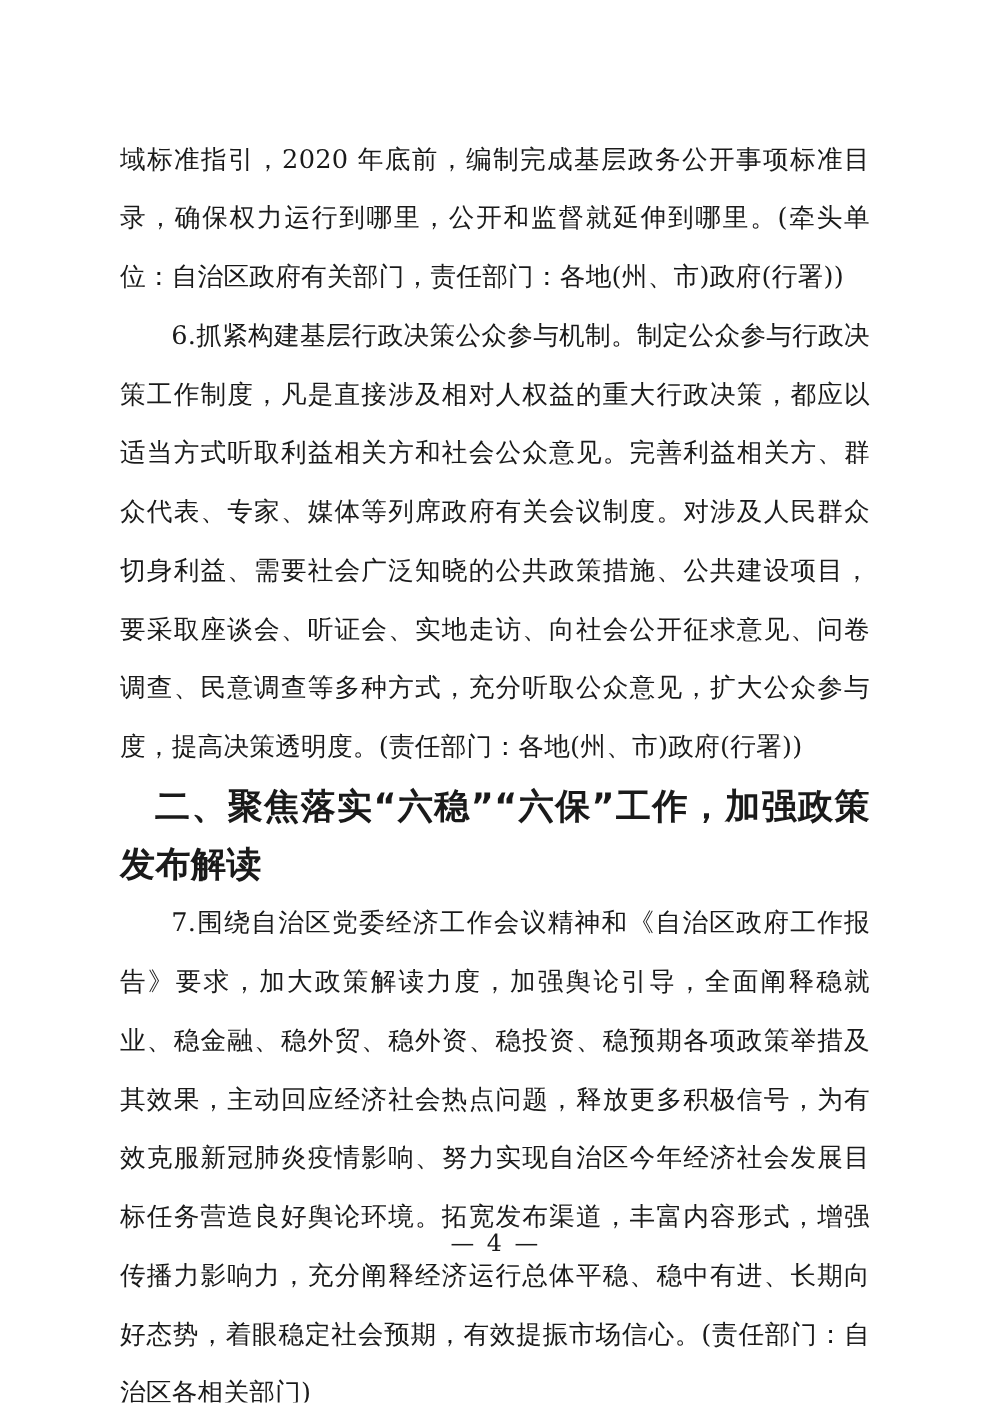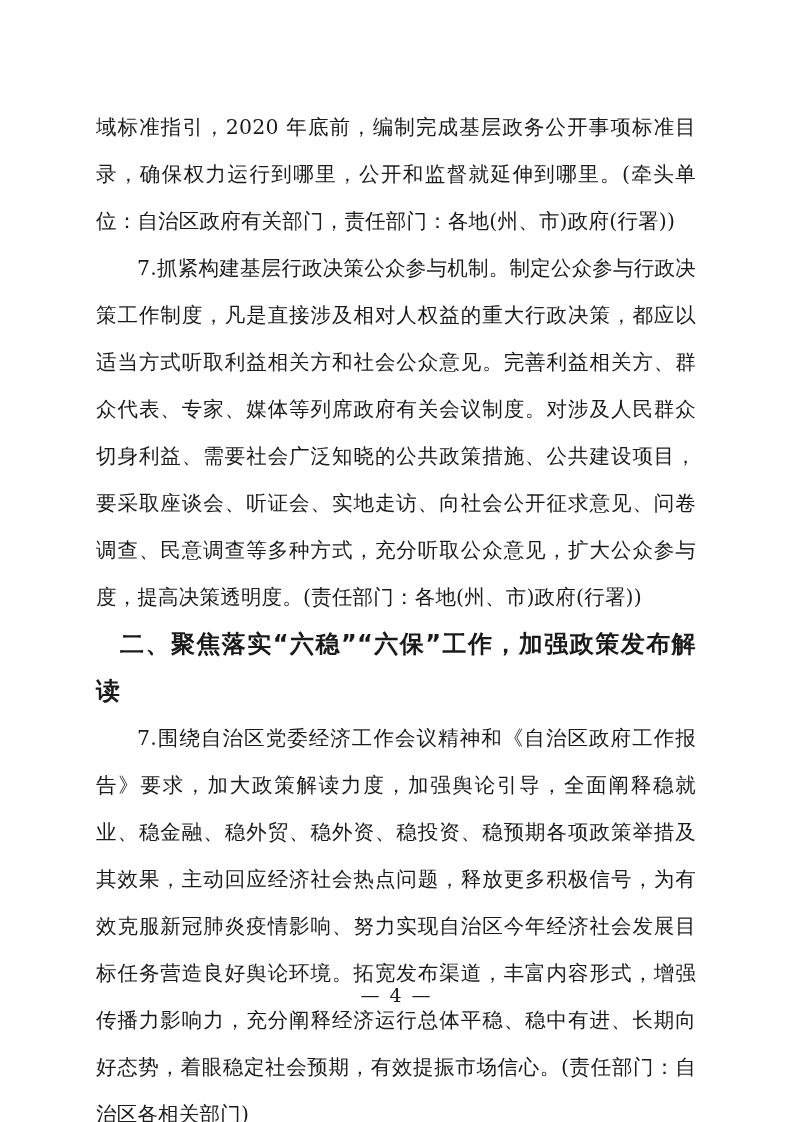--- a/index.html
+++ b/index.html
@@ -39,39 +39,39 @@
     font-family: "DejaVu Serif", "Liberation Serif", serif;
   }
   p.indent {
     text-indent: 2em;
   }
   p.heading {
     font-weight: bold;
     text-indent: 1em;
     letter-spacing: 0.4px;
     font-family: "DejaVu Sans", "Liberation Sans", sans-serif;
-    font-size: 24px;
+    font-size: 28px;
   }
   .footer {
     position: absolute;
     left: 0;
     top: 984px;
     width: 793px;
     text-align: center;
     font-size: 19px;
     font-family: "DejaVu Serif", "Liberation Serif", serif;
     color: #1a1a1a;
     letter-spacing: 2px;
   }
 </style>
 </head>
 <body>
 
 <div class="page">
   <div class="content">
     <p class="plain">域标准指引，2020 年底前，编制完成基层政务公开事项标准目录，确保权力运行到哪里，公开和监督就延伸到哪里。(牵头单位：自治区政府有关部门，责任部门：各地(州、市)政府(行署))</p>
-    <p class="indent">7.抓紧构建基层行政决策公众参与机制。制定公众参与行政决策工作制度，凡是直接涉及相对人权益的重大行政决策，都应以适当方式听取利益相关方和社会公众意见。完善利益相关方、群众代表、专家、媒体等列席政府有关会议制度。对涉及人民群众切身利益、需要社会广泛知晓的公共政策措施、公共建设项目，要采取座谈会、听证会、实地走访、向社会公开征求意见、问卷调查、民意调查等多种方式，充分听取公众意见，扩大公众参与度，提高决策透明度。(责任部门：各地(州、市)政府(行署))</p>
+    <p class="indent">6.抓紧构建基层行政决策公众参与机制。制定公众参与行政决策工作制度，凡是直接涉及相对人权益的重大行政决策，都应以适当方式听取利益相关方和社会公众意见。完善利益相关方、群众代表、专家、媒体等列席政府有关会议制度。对涉及人民群众切身利益、需要社会广泛知晓的公共政策措施、公共建设项目，要采取座谈会、听证会、实地走访、向社会公开征求意见、问卷调查、民意调查等多种方式，充分听取公众意见，扩大公众参与度，提高决策透明度。(责任部门：各地(州、市)政府(行署))</p>
     <p class="heading">二、聚焦落实“六稳”“六保”工作，加强政策发布解读</p>
     <p class="indent">7.围绕自治区党委经济工作会议精神和《自治区政府工作报告》要求，加大政策解读力度，加强舆论引导，全面阐释稳就业、稳金融、稳外贸、稳外资、稳投资、稳预期各项政策举措及其效果，主动回应经济社会热点问题，释放更多积极信号，为有效克服新冠肺炎疫情影响、努力实现自治区今年经济社会发展目标任务营造良好舆论环境。拓宽发布渠道，丰富内容形式，增强传播力影响力，充分阐释经济运行总体平稳、稳中有进、长期向好态势，着眼稳定社会预期，有效提振市场信心。(责任部门：自治区各相关部门)</p>
 
   </div>
   <div class="footer">— 4 —</div>
 </div>
 
 </body></html>

